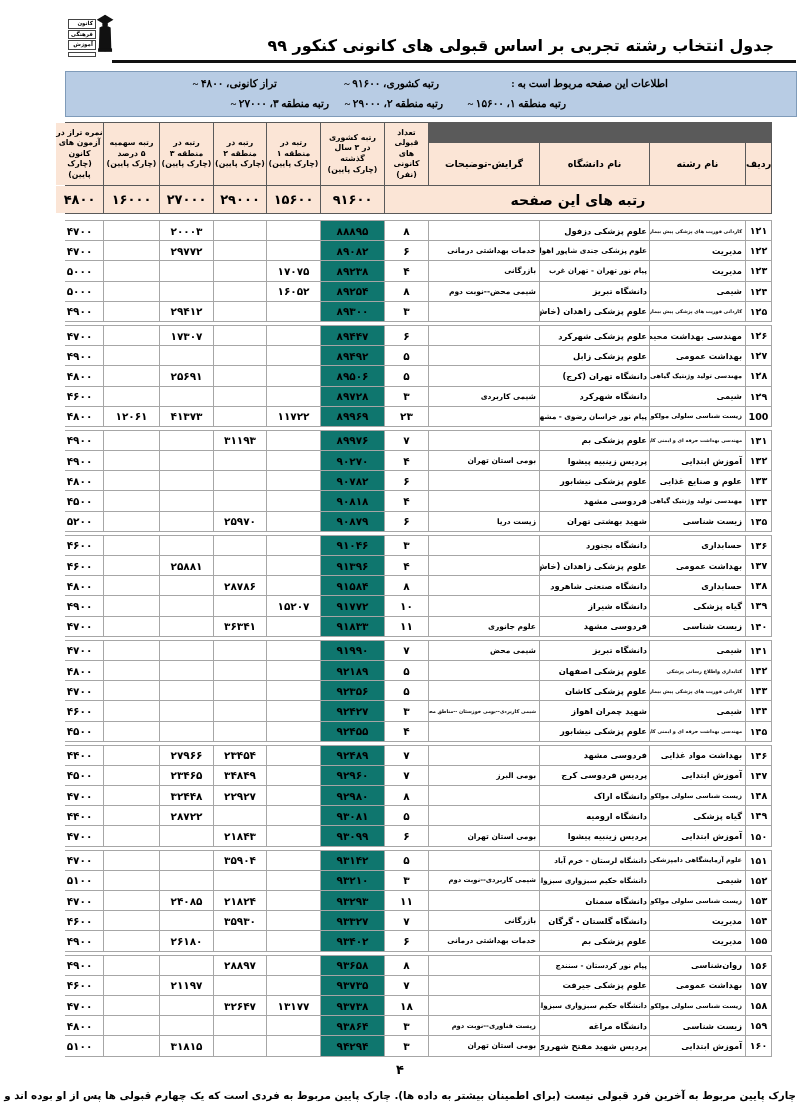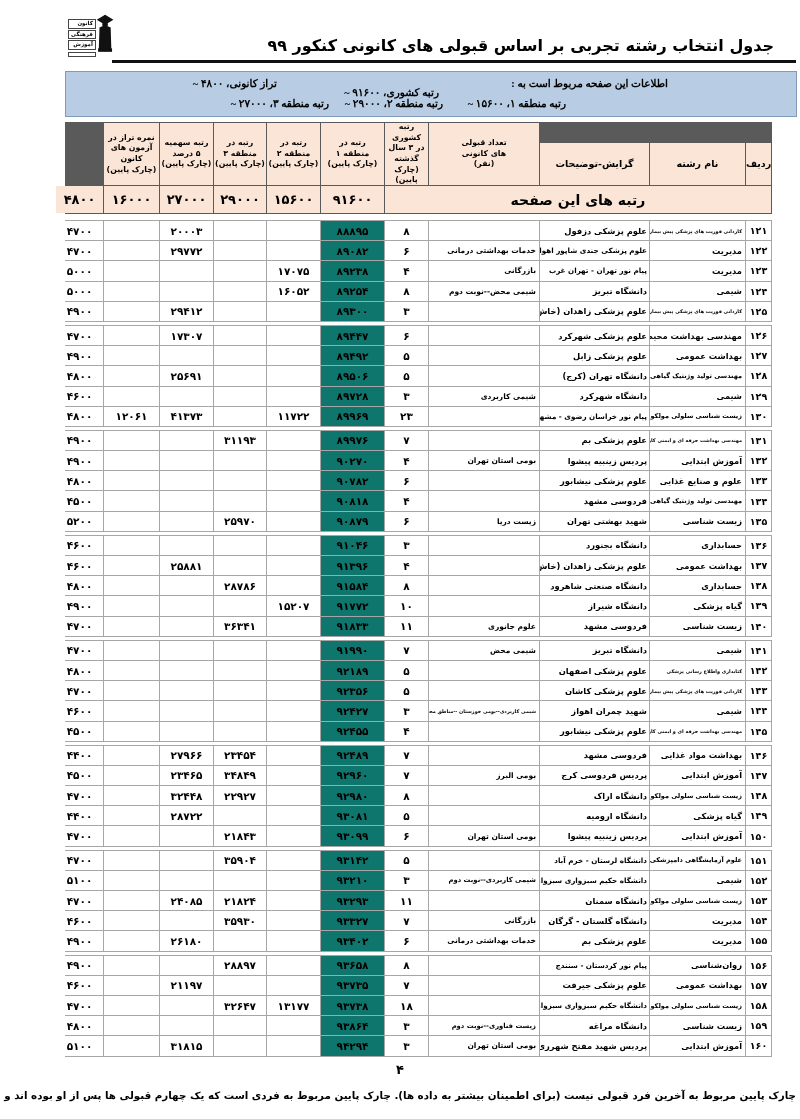--- a/index.html
+++ b/index.html
@@ -13,21 +13,21 @@
   .logo-text span { font-size:5.5px; font-weight:bold; border:0.5px solid #444; padding:0 2px; line-height:1.4; background:#fff; }
   .logo-bar { height:5px; background:#111; margin-top:1px; }
   .page-title { position:absolute; top:36px; right:26px; font-size:16px; font-weight:bold; letter-spacing:-0.2px; }
   .top-rule { position:absolute; top:60px; left:112px; right:4px; height:2.5px; background:#111; }
 
   
   .info-box { position:absolute; top:71px; left:65px; width:732px; height:46px;
               background:#b8cce4; border:1px solid #7f9bb9; }
   .info-box span { position:absolute; font-size:10.5px; font-weight:bold; white-space:nowrap;font-family:Liberation Serif, serif; }
   .i-intro    { top:5px;  right:128px; }
-  .i-national { top:14px;  right:357px; }
+  .i-national { top:5px;  right:357px; }
   .i-score    { top:5px;  right:519px; }
   .i-r1       { top:25px; right:230px; }
   .i-r2       { top:25px; right:353px; }
   .i-r3       { top:25px; right:467px; }
   .i-q5       { top:25px; right:581px;margin-top:32px; }
 
   
   .tablewrap { position:absolute; top:122px; left:65px; width:707px; }
   .tgrid { display:grid; direction:rtl;
            grid-template-columns:25px 95px 109px 110px 43px 63px 53px 52px 53px 55px 47px;
@@ -88,20 +88,21 @@
   <span class="i-r1">رتبه منطقه ۱،  ۱۵۶۰۰ ~</span>
   <span class="i-r2">رتبه منطقه ۲،  ۲۹۰۰۰ ~</span>
   <span class="i-r3">رتبه منطقه ۳،  ۲۷۰۰۰ ~</span>
   <span class="i-q5">سهمیه ۵ درصد،  ۱۶۰۰۰ ~</span>
 </div>
 
 <div class="tablewrap">
   <div class="tgrid" id="thead">
       <div class="hc hc-row">ردیف</div>
       <div class="hc hc-major">نام رشته</div>
+      <div class="hc hc-university">نام دانشگاه</div>
       <div class="hc hc-notes">گرایش-توضیحات</div>
       <div class="hc hc-count">تعداد قبولی
 های کانونی
 (نفر)</div>
       <div class="hc hc-national">رتبه کشوری
 در ۳ سال گذشته
 (چارک پایین)</div>
       <div class="hc hc-r1">رتبه در
 منطقه ۱
 (چارک پایین)</div>
@@ -222,21 +223,21 @@
         <div class="bc bc-major">شیمی</div>
         <div class="bc bc-university">دانشگاه شهرکرد</div>
         <div class="bc bc-notes">شیمی کاربردی</div>
         <div class="bc bc-count">۳</div>
         <div class="bc bc-national">۸۹۷۲۸</div>
         <div class="bc bc-r1"></div>
         <div class="bc bc-r2"></div>
         <div class="bc bc-r3"></div>
         <div class="bc bc-q5"></div>
         <div class="bc bc-score">۴۶۰۰</div>
-        <div class="bc bc-row">۱۳۰</div>
+        <div class="bc bc-row">100</div>
         <div class="bc bc-major sm">زیست شناسی سلولی مولکولی</div>
         <div class="bc bc-university smu">پیام نور خراسان رضوی - مشهد</div>
         <div class="bc bc-notes"></div>
         <div class="bc bc-count">۲۳</div>
         <div class="bc bc-national">۸۹۹۶۹</div>
         <div class="bc bc-r1">۱۱۷۲۲</div>
         <div class="bc bc-r2"></div>
         <div class="bc bc-r3">۴۱۳۷۳</div>
         <div class="bc bc-q5">۱۲۰۶۱</div>
         <div class="bc bc-score">۴۸۰۰</div>

